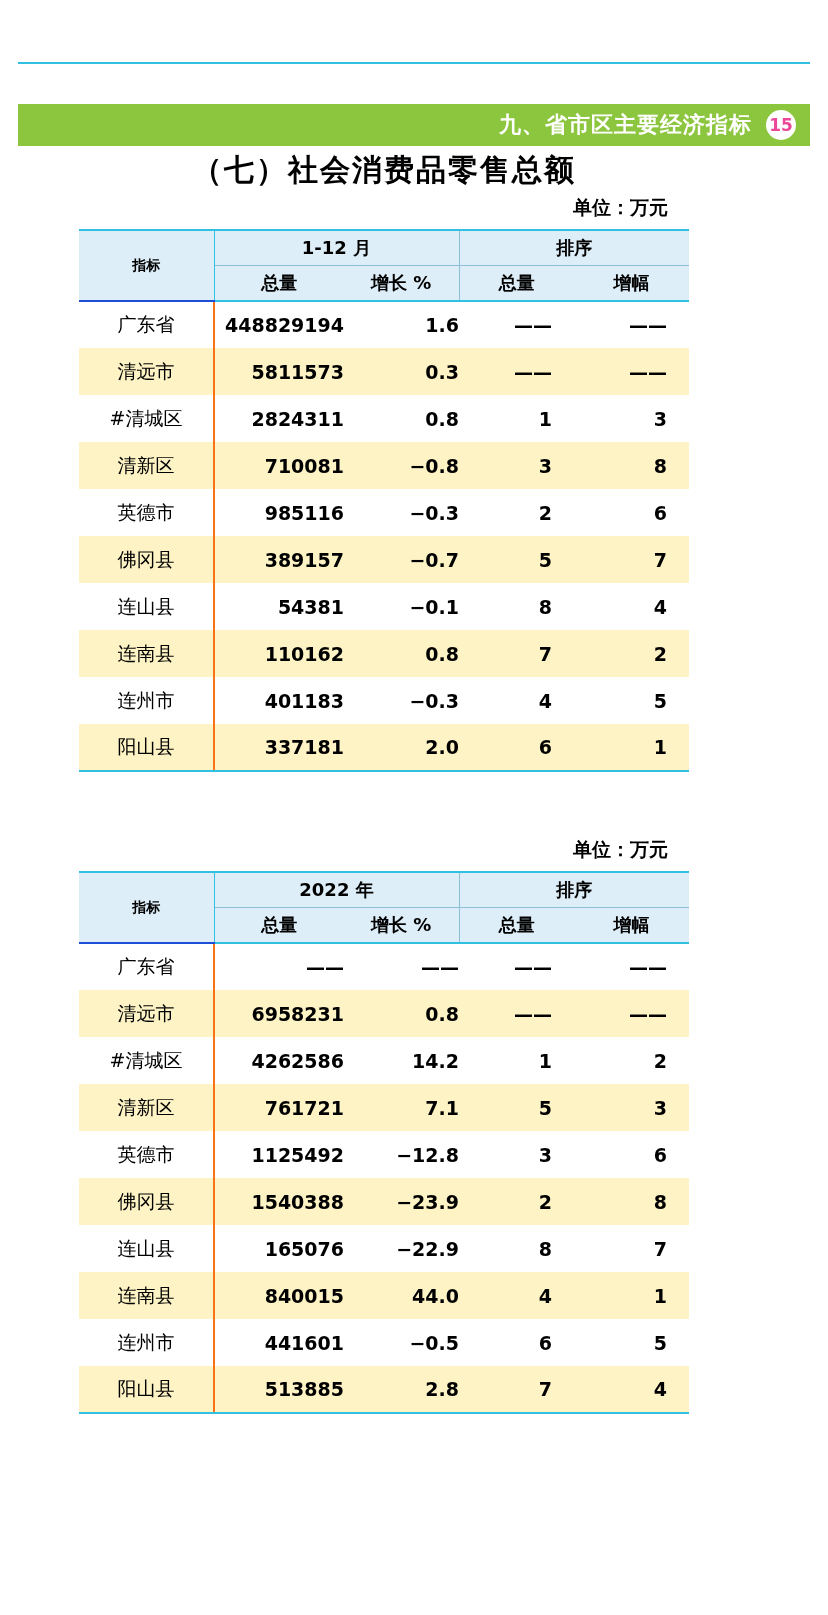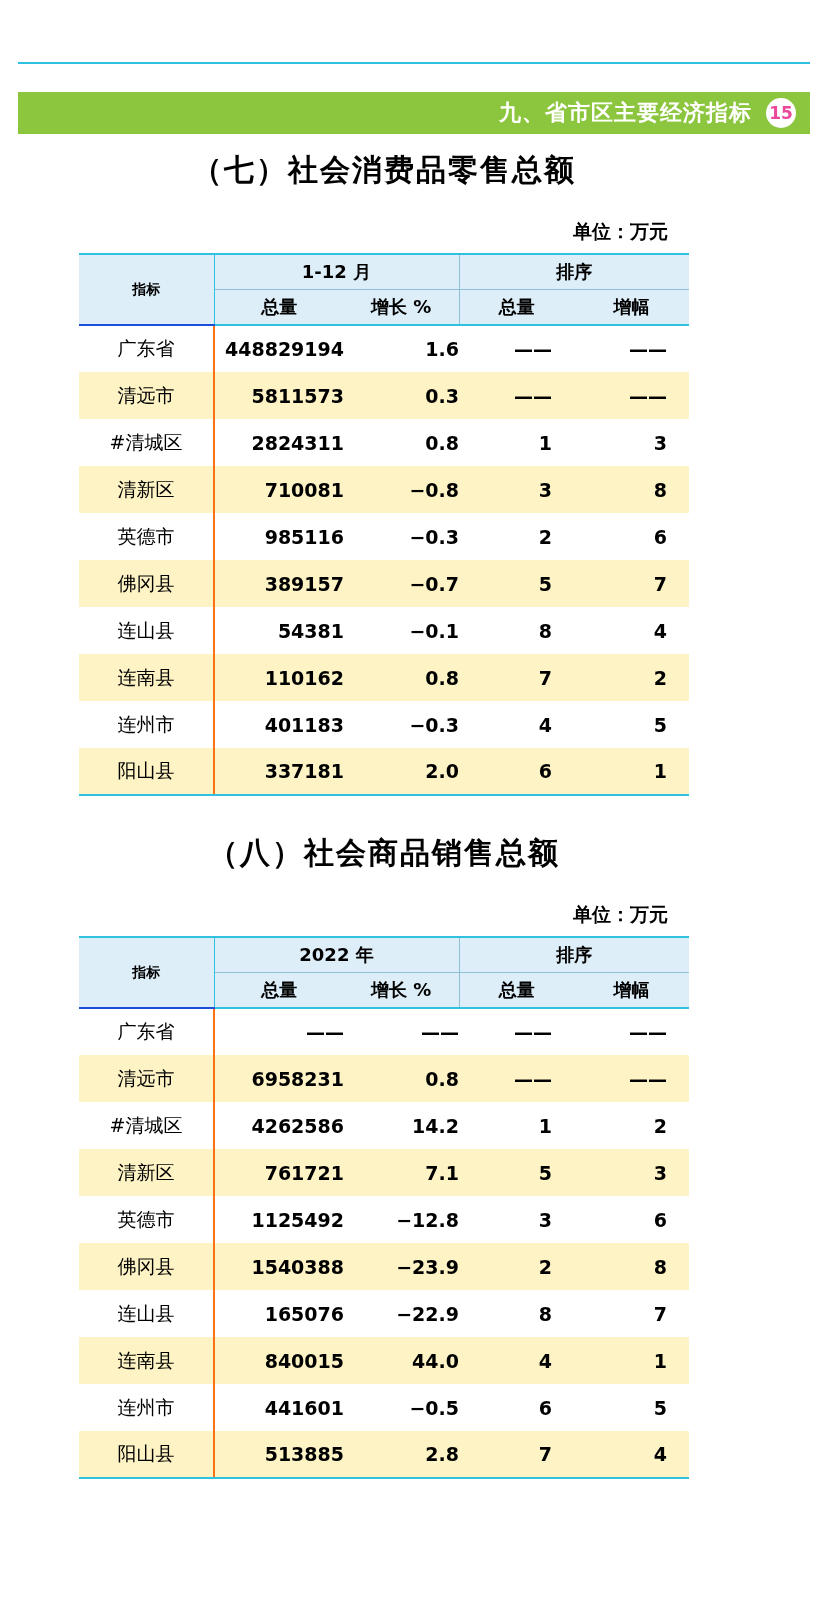--- a/index.html
+++ b/index.html
@@ -26,21 +26,21 @@
     position: absolute;
     top: 62px;
     left: 18px;
     right: 18px;
     height: 2px;
     background: #30c0e0;
   }
   
   .header-band {
     position: absolute;
-    top: 92px;
+    top: 104px;
     left: 18px;
     right: 18px;
     height: 42px;
     background: #8cc63e;
     display: flex;
     align-items: center;
     justify-content: flex-end;
     padding-right: 14px;
     box-sizing: border-box;
   }
@@ -79,21 +79,21 @@
     font-family: "DejaVu Sans", "Liberation Sans", sans-serif;
     margin: 0;
     padding: 0;
   }
   .unit-line {
     text-align: right;
     font-size: 19px;
     font-weight: bold;
     font-family: "DejaVu Sans", "Liberation Sans", sans-serif;
     padding-right: 100px;
-    margin-top: 28px;
+    margin-top: 4px;
   }
   table.data {
     border-collapse: collapse;
     margin: 8px auto 0 auto;
     width: 610px;
     table-layout: fixed;
   }
   table.data th, table.data td {
     font-family: "DejaVu Sans", "Liberation Sans", sans-serif;
     padding: 0;
@@ -262,21 +262,20 @@
           <td class="num">337181</td>
           <td class="num">2.0</td>
           <td class="num rank">6</td>
           <td class="num rank">1</td>
         </tr>
       </tbody>
     </table>
   </div>
 
   <div class="section" style="top:833px;">
-    <div class="section-title">（八）社会商品销售总额</div>
     <div class="unit-line">单位：万元</div>
 
     <table class="data">
       <colgroup>
         <col style="width:135px">
         <col style="width:130px">
         <col style="width:115px">
         <col style="width:115px">
         <col style="width:115px">
       </colgroup>

